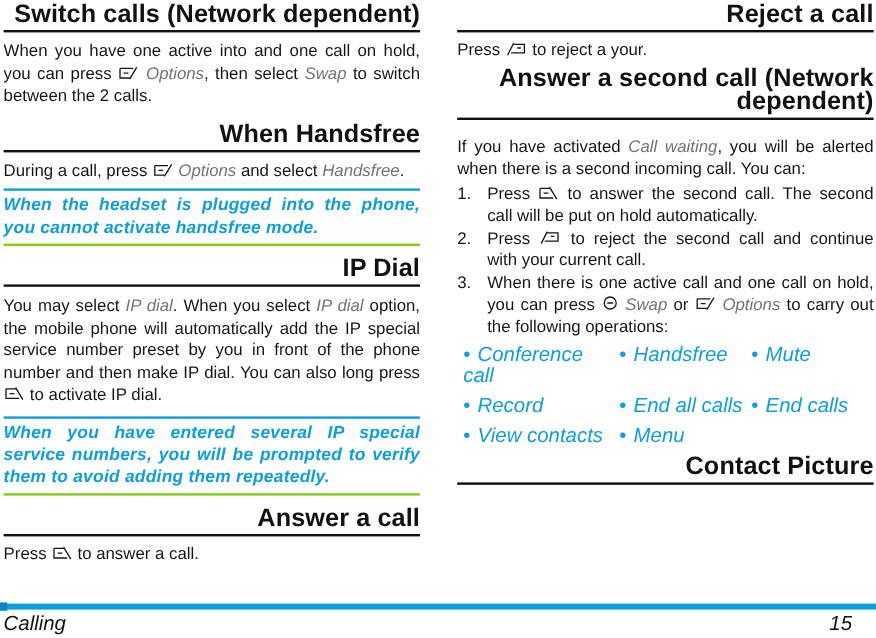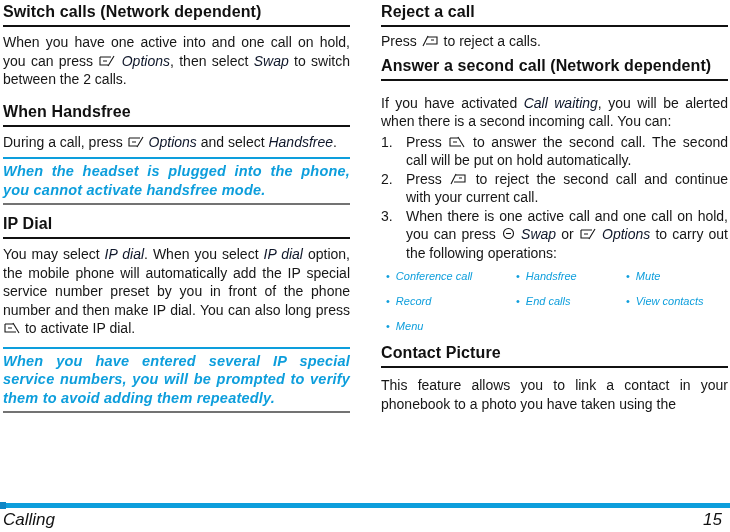--- a/index.html
+++ b/index.html
@@ -6,59 +6,60 @@
   html,body { background:#ffffff; }
   body {
     width:730px; height:532px; position:relative; overflow:hidden;
     font-family:"Liberation Sans", sans-serif; color:#161616;
   }
   .columns { display:flex; padding:2px 2px 0 3px; gap:31px; }
   .col { width:347px; }
 
   .section { }
   .section-title {
-    font-size:16px; font-weight:bold; line-height:19px; letter-spacing:0.1px;
+    font-size:21px; font-weight:bold; line-height:19px; letter-spacing:0.1px;
     color:#111; padding-bottom:4px; border-bottom:2.5px solid #111;
     margin-bottom:6px;
+    text-align:right;
   }
   .body-p {
     font-size:14px; line-height:18.5px; text-align:justify; color:#161616;
     margin-bottom:9px;
   }
-  .blue { color:#0f172a; font-style:italic; }
+  .blue { color:#737373; font-style:italic; }
   .note {
     color:#0d9edc; font-weight:bold; font-style:italic;
     font-size:14.5px; line-height:18.5px; text-align:justify;
-    border-top:2px solid #0d9edc; border-bottom:2px solid #737373;
+    border-top:2px solid #0d9edc; border-bottom:2px solid #84cc16;
     padding:3px 0 4px 0; margin-bottom:9px; letter-spacing:0.2px;
   }
   .mb13 { margin-bottom:13px; }
   .mb5 { margin-bottom:5px; }
   .mb6 { margin-bottom:6px; }
   .mb4 { margin-bottom:2px; }
   .mb10 { margin-bottom:10px; }
 
   .step { display:flex; font-size:14px; line-height:18.5px; }
   .step-num { width:25px; flex:none; }
   .step-body { flex:1; text-align:justify; }
 
   .ops-grid {
     display:grid; grid-template-columns:130px 110px 1fr;
     row-gap:8px; padding-left:5px; margin:6px 0 8px 0;
   }
-  .op { font-size:11px; line-height:17px; color:#0d9edc; font-style:italic; }
+  .op { font-size:17px; line-height:17px; color:#0d9edc; font-style:italic; }
   .op-bullet { font-style:normal; margin-right:6px; }
 
   .key-icon { display:inline-block; vertical-align:-1px; margin:0 1px; }
   .key-icon svg { display:block; }
 
   .footer-bar { position:absolute; left:0; right:0; top:503px; height:5px; background:#0d9edc; }
   .footer-notch { position:absolute; left:0; top:502px; width:6px; height:7px; background:#0e86c6; }
   .footer-text {
-    position:absolute; left:3px; right:8px; top:510px;
+    position:absolute; left:3px; right:20px; top:510px;
     display:flex; justify-content:space-between;
     font-size:17px; font-style:italic; color:#111; line-height:20px;
   }
 </style>
 </head>
 <body>
 
 <div class="columns">
 
   <div class="col">
@@ -79,30 +80,36 @@
     </div>
 
     <div class="section">
       <div class="section-title">IP Dial</div>
       <p class="body-p"><span>You may select </span><span class="blue">IP dial</span><span>. When you select </span><span class="blue">IP dial</span><span> option, the mobile phone will automatically add the IP special service number preset by you in front of the phone number and then make IP dial. You can also long press </span><span class="key-icon"><svg width="16" height="12" viewBox="0 0 16 12">
               <path d="M1 2 H10 M1 2 V10 H12 M4 6 H8 M9 1 L15 11" stroke="#161616" stroke-width="1.1" fill="none"></path>
             </svg></span><span> to activate IP dial.</span></p>
       <div class="note">When you have entered several IP special service numbers, you will be prompted to verify them to avoid adding them repeatedly.</div>
     </div>
 
+    <div class="section">
+      <div class="section-title" style="margin-bottom:5px;">Answer a call</div>
+      <p class="body-p"><span>Press </span><span class="key-icon"><svg width="16" height="12" viewBox="0 0 16 12">
+              <path d="M1 2 H10 M1 2 V10 H12 M4 6 H8 M9 1 L15 11" stroke="#161616" stroke-width="1.1" fill="none"></path>
+            </svg></span><span> to answer a call.</span></p>
+    </div>
 
   </div>
 
   <div class="col">
 
     <div class="section">
       <div class="section-title" style="margin-bottom:5px;">Reject a call</div>
       <p class="body-p mb5"><span>Press </span><span class="key-icon"><svg width="17" height="12" viewBox="0 0 17 12">
               <path d="M1 11 L6 1 M6 2 H15 V9 H4 M9 5 H12" stroke="#161616" stroke-width="1.1" fill="none"></path>
-            </svg></span><span> to reject a calls.</span></p>
+            </svg></span><span> to reject a your.</span></p>
     </div>
 
     <div class="section">
       <div class="section-title" style="margin-bottom:13px;">Answer a second call (Network dependent)</div>
       <p class="body-p mb4"><span>If you have activated </span><span class="blue">Call waiting</span><span>, you will be alerted when there is a second incoming call. You can:</span></p>
 
       <div class="step">
         <span class="step-num">1.</span>
         <span class="step-body"><span>Press </span><span class="key-icon"><svg width="16" height="12" viewBox="0 0 16 12">
                 <path d="M1 2 H10 M1 2 V10 H12 M4 6 H8 M9 1 L15 11" stroke="#161616" stroke-width="1.1" fill="none"></path>
@@ -124,31 +131,31 @@
               </svg></span> <span class="blue">Swap</span><span> or </span><span class="key-icon"><svg width="16" height="12" viewBox="0 0 16 12">
                 <path d="M1 2 H12 M1 2 V10 H9 M4 6 H8 M15 1 L9 11" stroke="#161616" stroke-width="1.1" fill="none"></path>
               </svg></span> <span class="blue">Options</span><span> to carry out the following operations:</span></span>
       </div>
 
       <div class="ops-grid">
         <div class="op"><span class="op-bullet">•</span><span>Conference call</span></div>
         <div class="op"><span class="op-bullet">•</span><span>Handsfree</span></div>
         <div class="op"><span class="op-bullet">•</span><span>Mute</span></div>
         <div class="op"><span class="op-bullet">•</span><span>Record</span></div>
+        <div class="op"><span class="op-bullet">•</span><span>End all calls</span></div>
         <div class="op"><span class="op-bullet">•</span><span>End calls</span></div>
         <div class="op"><span class="op-bullet">•</span><span>View contacts</span></div>
         <div class="op"><span class="op-bullet">•</span><span>Menu</span></div>
         <div class="op"></div>
       </div>
 
     </div>
 
     <div class="section">
-      <div class="section-title" style="margin-bottom:8px;">Contact Picture</div>
-      <p class="body-p">This feature allows you to link a contact in your phonebook to a photo you have taken using the</p>
+      <div class="section-title" style="margin-bottom:21px;">Contact Picture</div>
     </div>
 
   </div>
 </div>
 
 <div class="footer-bar"></div>
 <div class="footer-notch"></div>
 <div class="footer-text">
   <span>Calling</span>
   <span>15</span>

